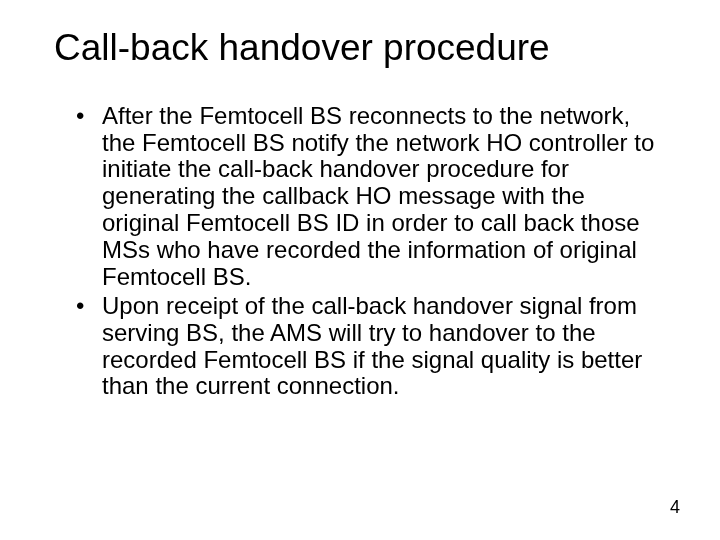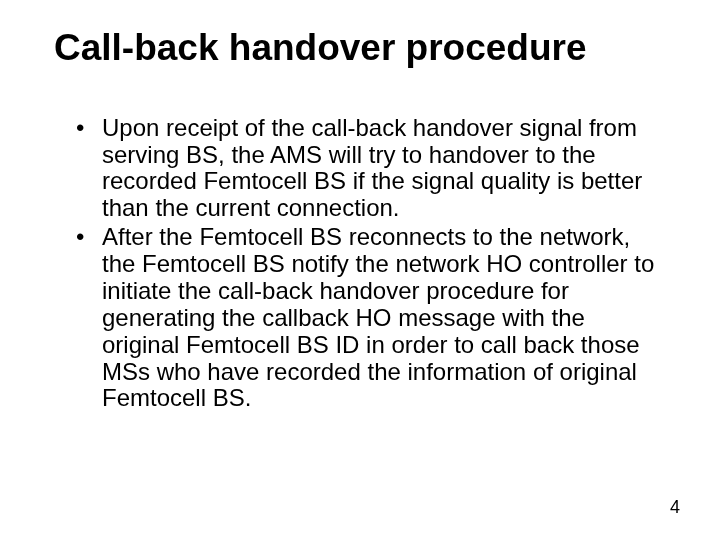--- a/index.html
+++ b/index.html
@@ -15,22 +15,22 @@
   .slide {
     position: relative;
     width: 720px;
     height: 540px;
     box-sizing: border-box;
     padding: 28px 54px 0 54px;
   }
   .title {
     font-size: 37px;
     line-height: 1.1;
-    margin: 0 0 46px 0;
-    font-weight: bold;
+    margin: 0 0 34px 0;
+    font-weight: normal;
     letter-spacing: 0px;
   }
   ul.bullets {
     list-style: none;
     margin: 0;
     padding: 0 8px 0 18px;
   }
   ul.bullets li {
     position: relative;
     font-size: 24px;
@@ -51,17 +51,17 @@
     bottom: 22px;
     font-size: 18px;
   }
 </style>
 </head>
 <body>
 
 <div class="slide">
   <h1 class="title">Call-back handover procedure</h1>
   <ul class="bullets">
+    <li>After the Femtocell BS reconnects to the network, the Femtocell BS notify the network HO controller to initiate the call-back handover procedure for generating the callback HO message with the original Femtocell BS ID in order to call back those MSs who have recorded the information of original Femtocell BS.</li>
     <li>Upon receipt of the call-back handover signal from serving BS, the AMS will try to handover to the recorded Femtocell BS if the signal quality is better than the current connection.</li>
-    <li>After the Femtocell BS reconnects to the network, the Femtocell BS notify the network HO controller to initiate the call-back handover procedure for generating the callback HO message with the original Femtocell BS ID in order to call back those MSs who have recorded the information of original Femtocell BS.</li>
   </ul>
   <div class="page-number">4</div>
 </div>
 
 </body></html>

